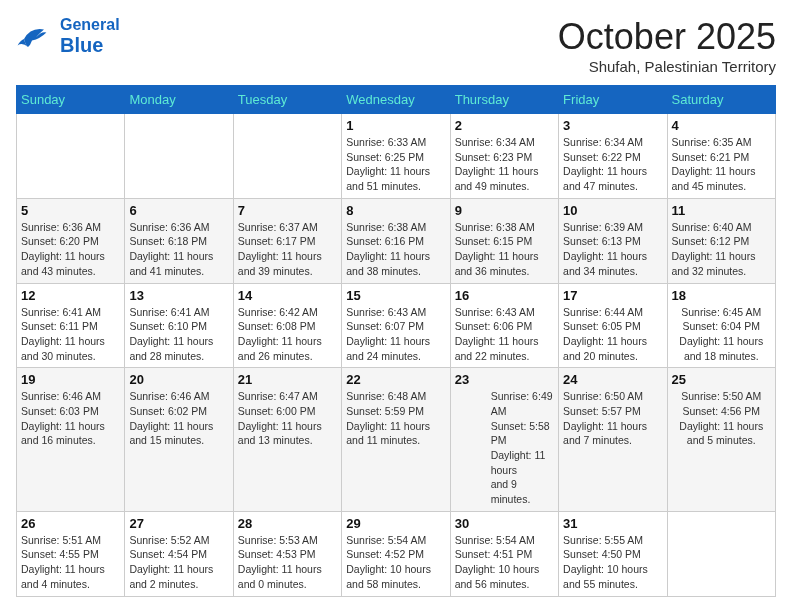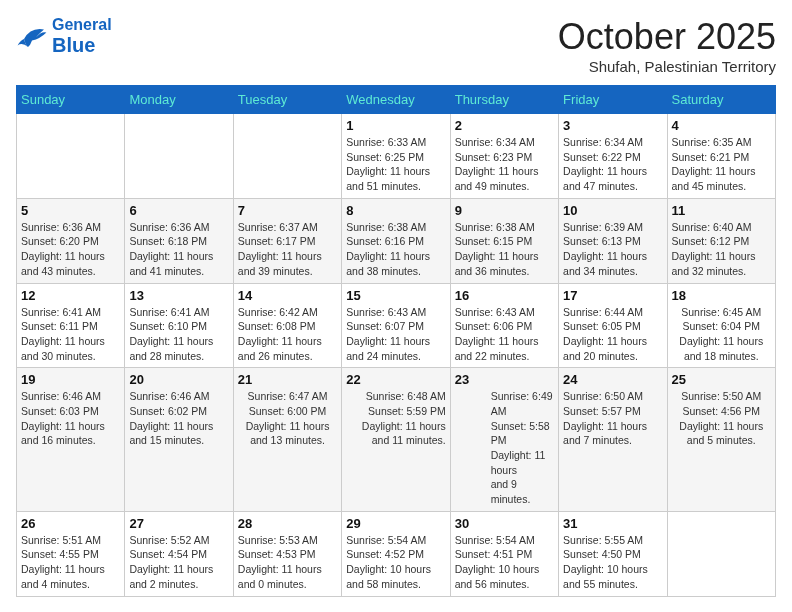--- a/index.html
+++ b/index.html
@@ -12,21 +12,21 @@
     }
     .header {
       display: flex;
       align-items: flex-start;
       justify-content: space-between;
       margin-bottom: 10px;
     }
     .logo {
       display: flex;
       align-items: center;
-      gap: 4px;
+      gap: 12px;
     }
     .logo-bird {
       width: 32px;
       height: 28px;
     }
     .title-area {
       text-align: right;
     }
     .month-title {
       font-size: 36px;
@@ -258,28 +258,28 @@
         </td>
         <td>
           <span class="day-number">20</span>
           <div class="day-info" style="white-space: pre-line;">Sunrise: 6:46 AM
 Sunset: 6:02 PM
 Daylight: 11 hours
 and 15 minutes.</div>
         </td>
         <td>
           <span class="day-number">21</span>
-          <div class="day-info" style="white-space: pre-line; text-align: center;">Sunrise: 6:47 AM
+          <div class="day-info" style="white-space: pre-line;">Sunrise: 6:47 AM
 Sunset: 6:00 PM
 Daylight: 11 hours
 and 13 minutes.</div>
         </td>
         <td>
           <span class="day-number">22</span>
-          <div class="day-info" style="white-space: pre-line; text-align: right;">Sunrise: 6:48 AM
+          <div class="day-info" style="white-space: pre-line;">Sunrise: 6:48 AM
 Sunset: 5:59 PM
 Daylight: 11 hours
 and 11 minutes.</div>
         </td>
         <td>
           <span class="day-number">23</span>
           <div class="day-info" style="white-space: pre-line; margin-left: 36px;">Sunrise: 6:49 AM
 Sunset: 5:58 PM
 Daylight: 11 hours
 and 9 minutes.</div>

